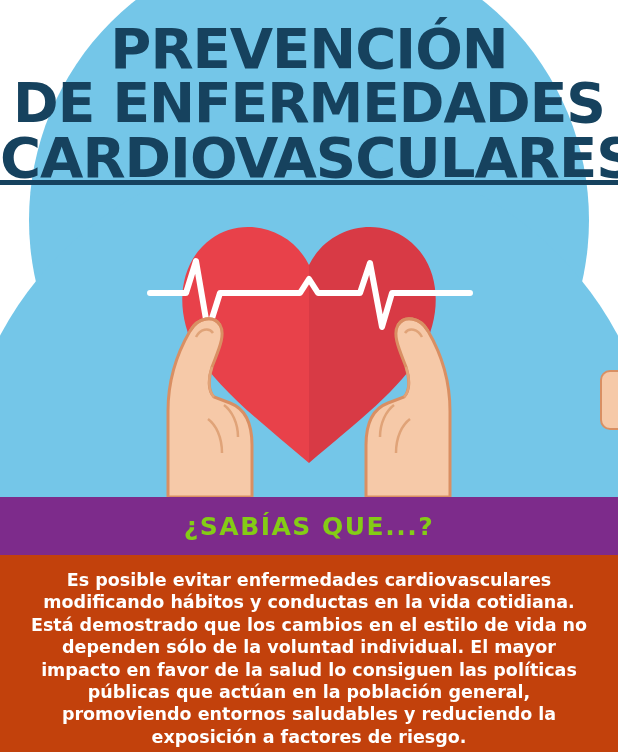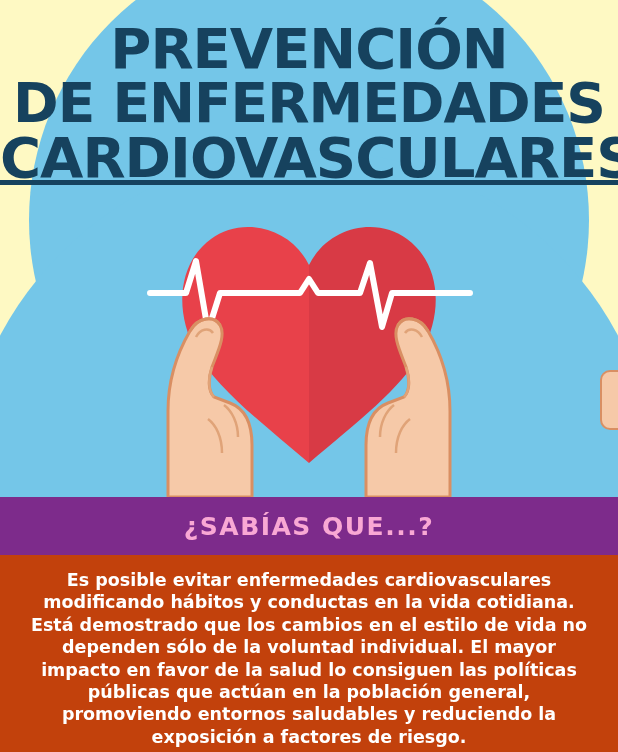--- a/index.html
+++ b/index.html
@@ -19,21 +19,21 @@
     overflow: hidden;
     background: #3aa9d6;
   }
 
   
   .hero {
     position: absolute;
     top: 0; left: 0;
     width: 618px;
     height: 497px;
-    background: #fef9c3;
+    background: #ffffff;
     overflow: hidden;
   }
 
   
   .hero-circle {
     position: absolute;
     left: 50%;
     top: -60px;
     width: 560px;
     height: 560px;
@@ -106,21 +106,21 @@
     height: 58px;
     background: #7d2b8b;
     display: flex;
     align-items: center;
     justify-content: center;
     z-index: 7;
   }
   .banner-text {
     font-family: "DejaVu Sans", sans-serif;
     font-weight: bold;
-    color: #f9a8d4;
+    color: #84cc16;
     font-size: 25px;
     letter-spacing: 1.5px;
   }
 
   
   .body-block {
     position: absolute;
     top: 555px;
     left: 0;
     width: 618px;

